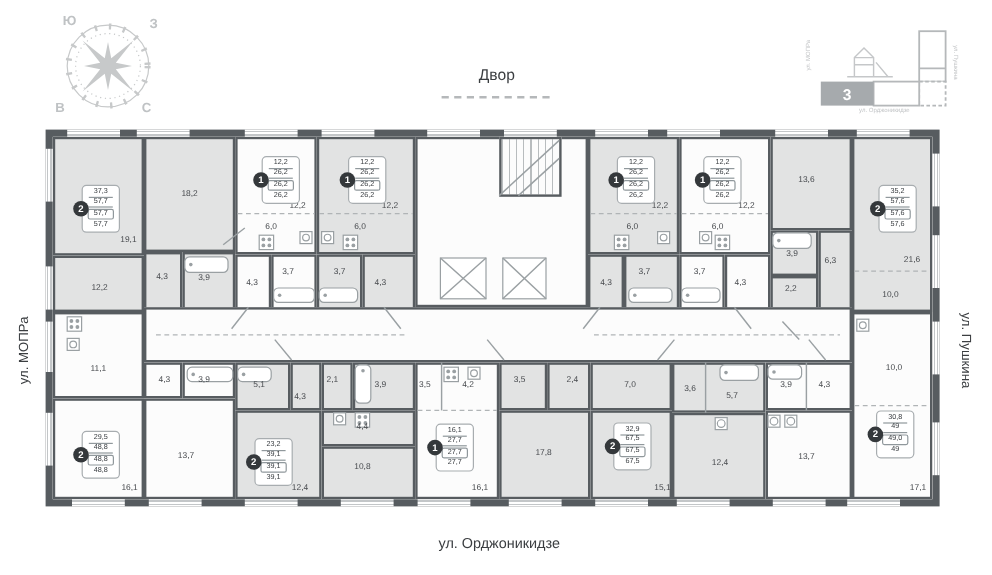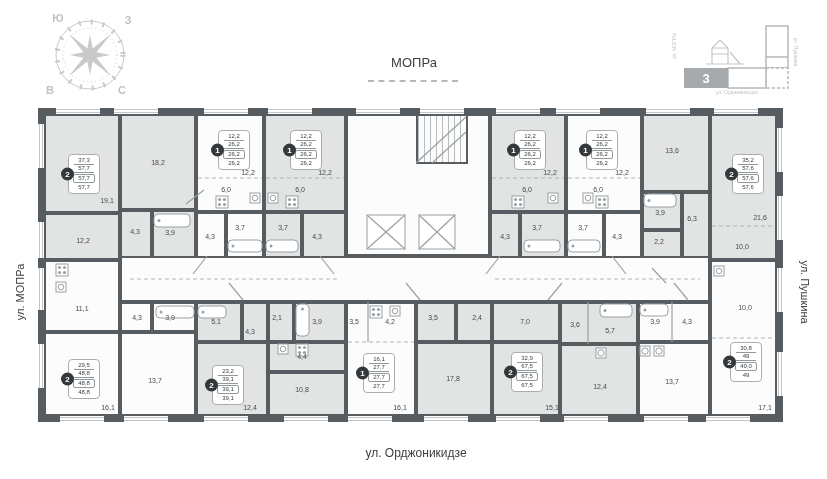--- a/index.html
+++ b/index.html
@@ -60,21 +60,21 @@
     <circle cx="50" cy="50" r="34" fill="none" stroke="#c7c9ca" stroke-width="1"></circle>
     <circle cx="50" cy="50" r="33" fill="none" stroke="#c7c9ca" stroke-width="5" stroke-dasharray="2 10"></circle>
     <circle cx="50" cy="50" r="27" fill="none" stroke="#c7c9ca" stroke-width="1" stroke-dasharray="1 3"></circle>
     <polygon fill="#c7c9ca" points="50,30 52.7,43.5 71.2,28.8 56.5,47.3 70,50 56.5,52.7 71.2,71.2 52.7,56.5 50,70 47.3,56.5 28.8,71.2 43.5,52.7 30,50 43.5,47.3 28.8,28.8 47.3,43.5"></polygon>
   </svg>
   <span class="cl" style="left:58px;top:18px;">Ю</span>
   <span class="cl" style="left:128px;top:20px;">З</span>
   <span class="cl" style="left:50px;top:90px;">В</span>
   <span class="cl" style="left:122px;top:90px;">С</span>
 
-  <div class="dvor">МОПРа</div>
+  <div class="dvor">Двор</div>
   <div class="dvor-dash"></div>
 
   <svg class="mm-svg" width="140" height="92" viewBox="0 0 140 92">
     <rect class="mm-shape" x="106" y="18" width="22" height="42"></rect>
     <line x1="106" y1="49" x2="128" y2="49" stroke="#b5b8ba" stroke-width="1.5"></line>
     <rect class="mm-shape" x="106" y="60" width="22" height="20" stroke-dasharray="3 2"></rect>
     <rect class="mm-shape" x="68" y="60" width="38" height="20"></rect>
     <path class="mm-play" d="M52 56 V40 L60 32 L68 40 V56 M52 46 H68 M70 44 L80 56 M46 56 H84 M52 40 H68"></path>
   </svg>
   <div class="mm-badge">3</div>

